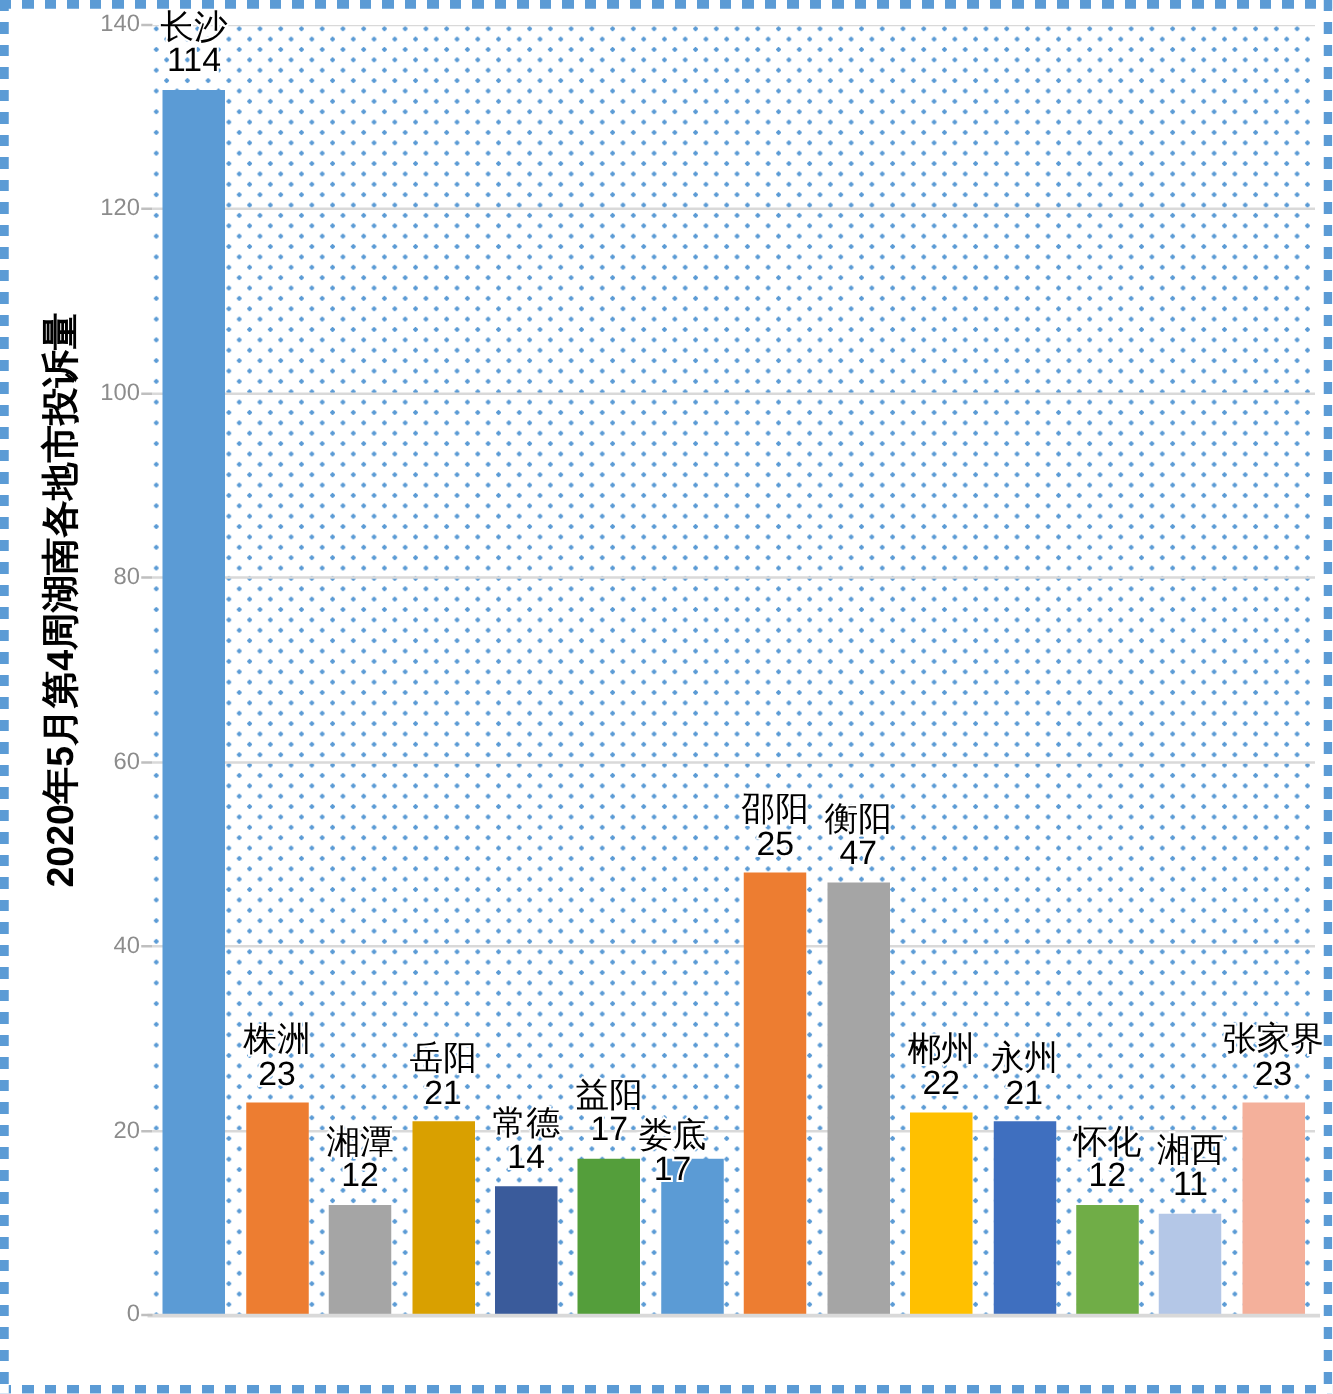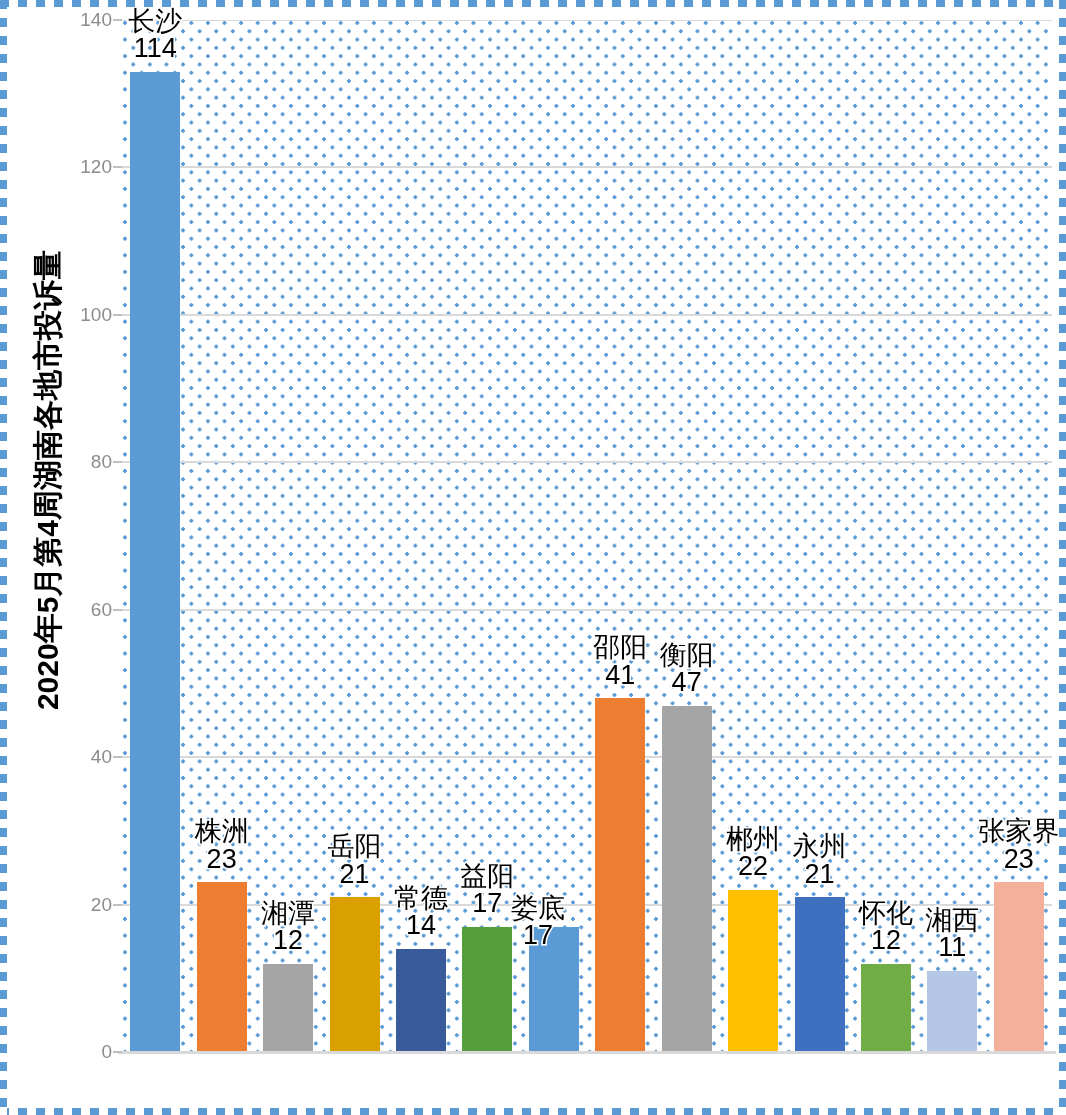--- a/index.html
+++ b/index.html
@@ -262,21 +262,21 @@
       <div class="bar-label" style="width: 130px; left: 422.357px; top: 862.686px;">
         <span class="bl-name">益阳</span>
         <span class="bl-value">17</span>
       </div>
       <div class="bar-label" style="width: 130px; left: 473px; top: 862.686px; margin-top: 32px;">
         <span class="bl-name">娄底</span>
         <span class="bl-value">17</span>
       </div>
       <div class="bar-label" style="width: 130px; left: 555.214px; top: 634.171px;">
         <span class="bl-name">邵阳</span>
-        <span class="bl-value">41</span>
+        <span class="bl-value">25</span>
       </div>
       <div class="bar-label" style="width: 130px; left: 621.643px; top: 641.543px;">
         <span class="bl-name">衡阳</span>
         <span class="bl-value">47</span>
       </div>
       <div class="bar-label" style="width: 130px; left: 688.071px; top: 825.829px;">
         <span class="bl-name">郴州</span>
         <span class="bl-value">22</span>
       </div>
       <div class="bar-label" style="width: 130px; left: 754.5px; top: 833.2px;">

